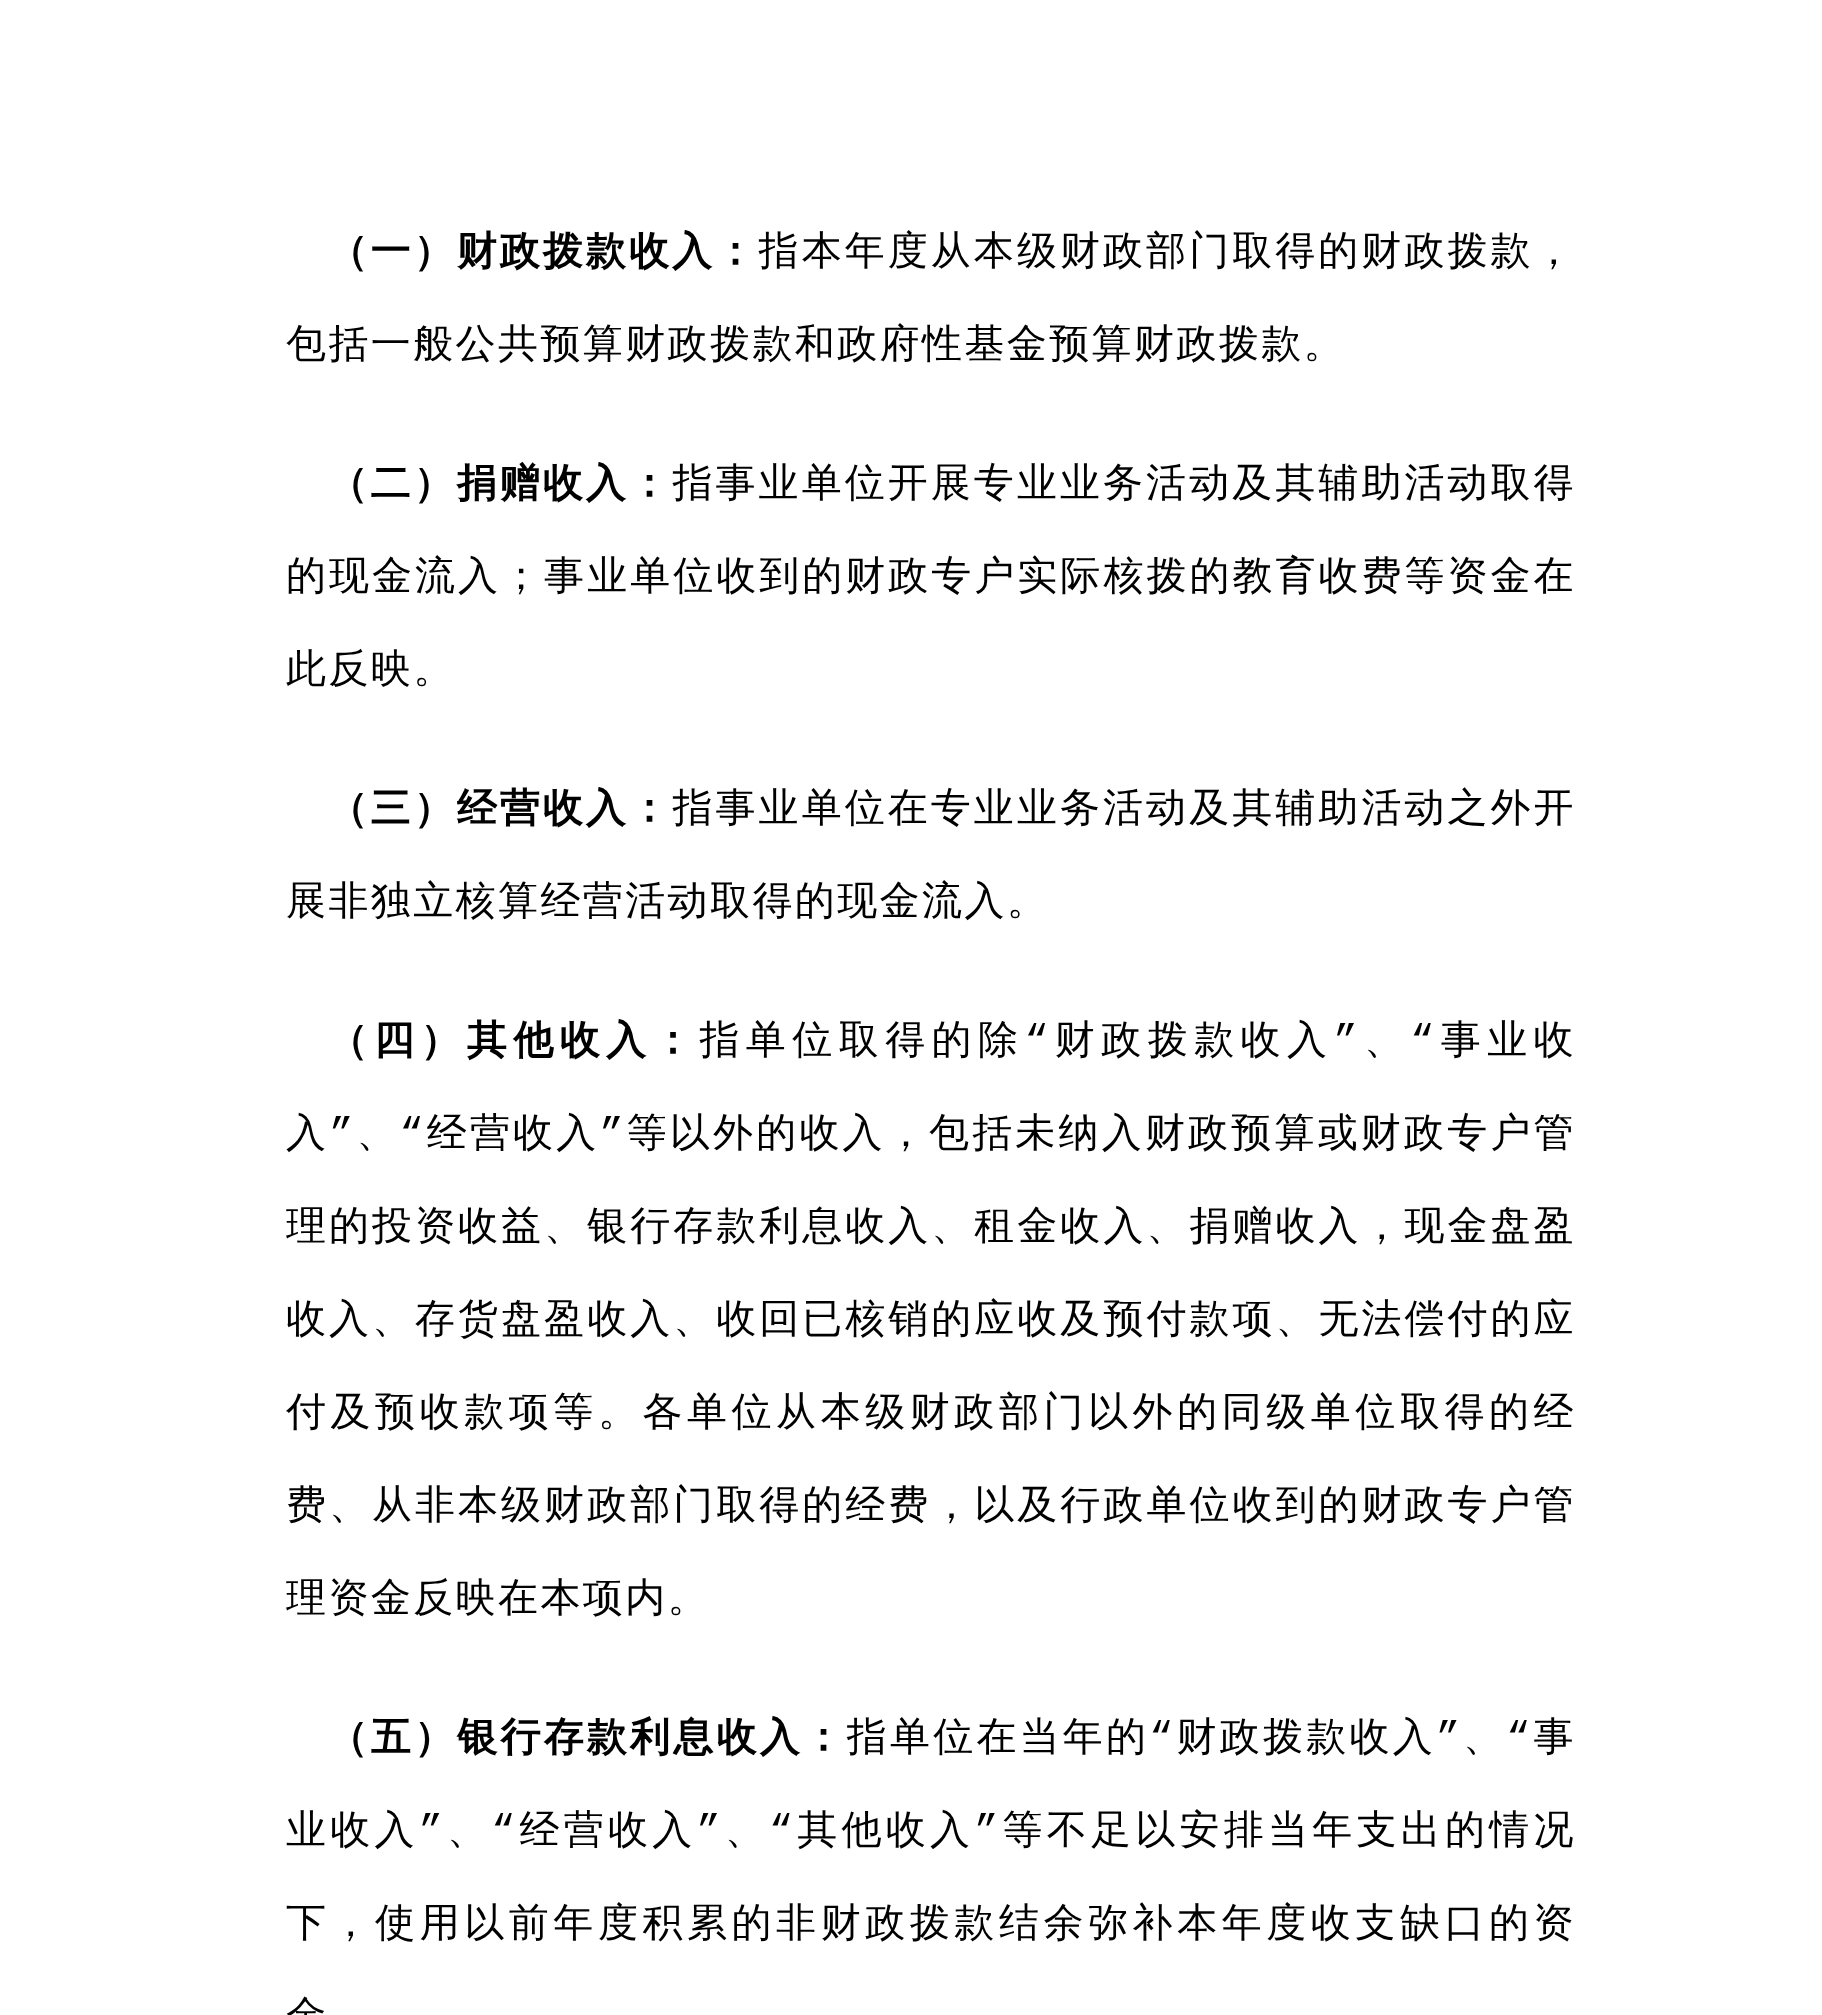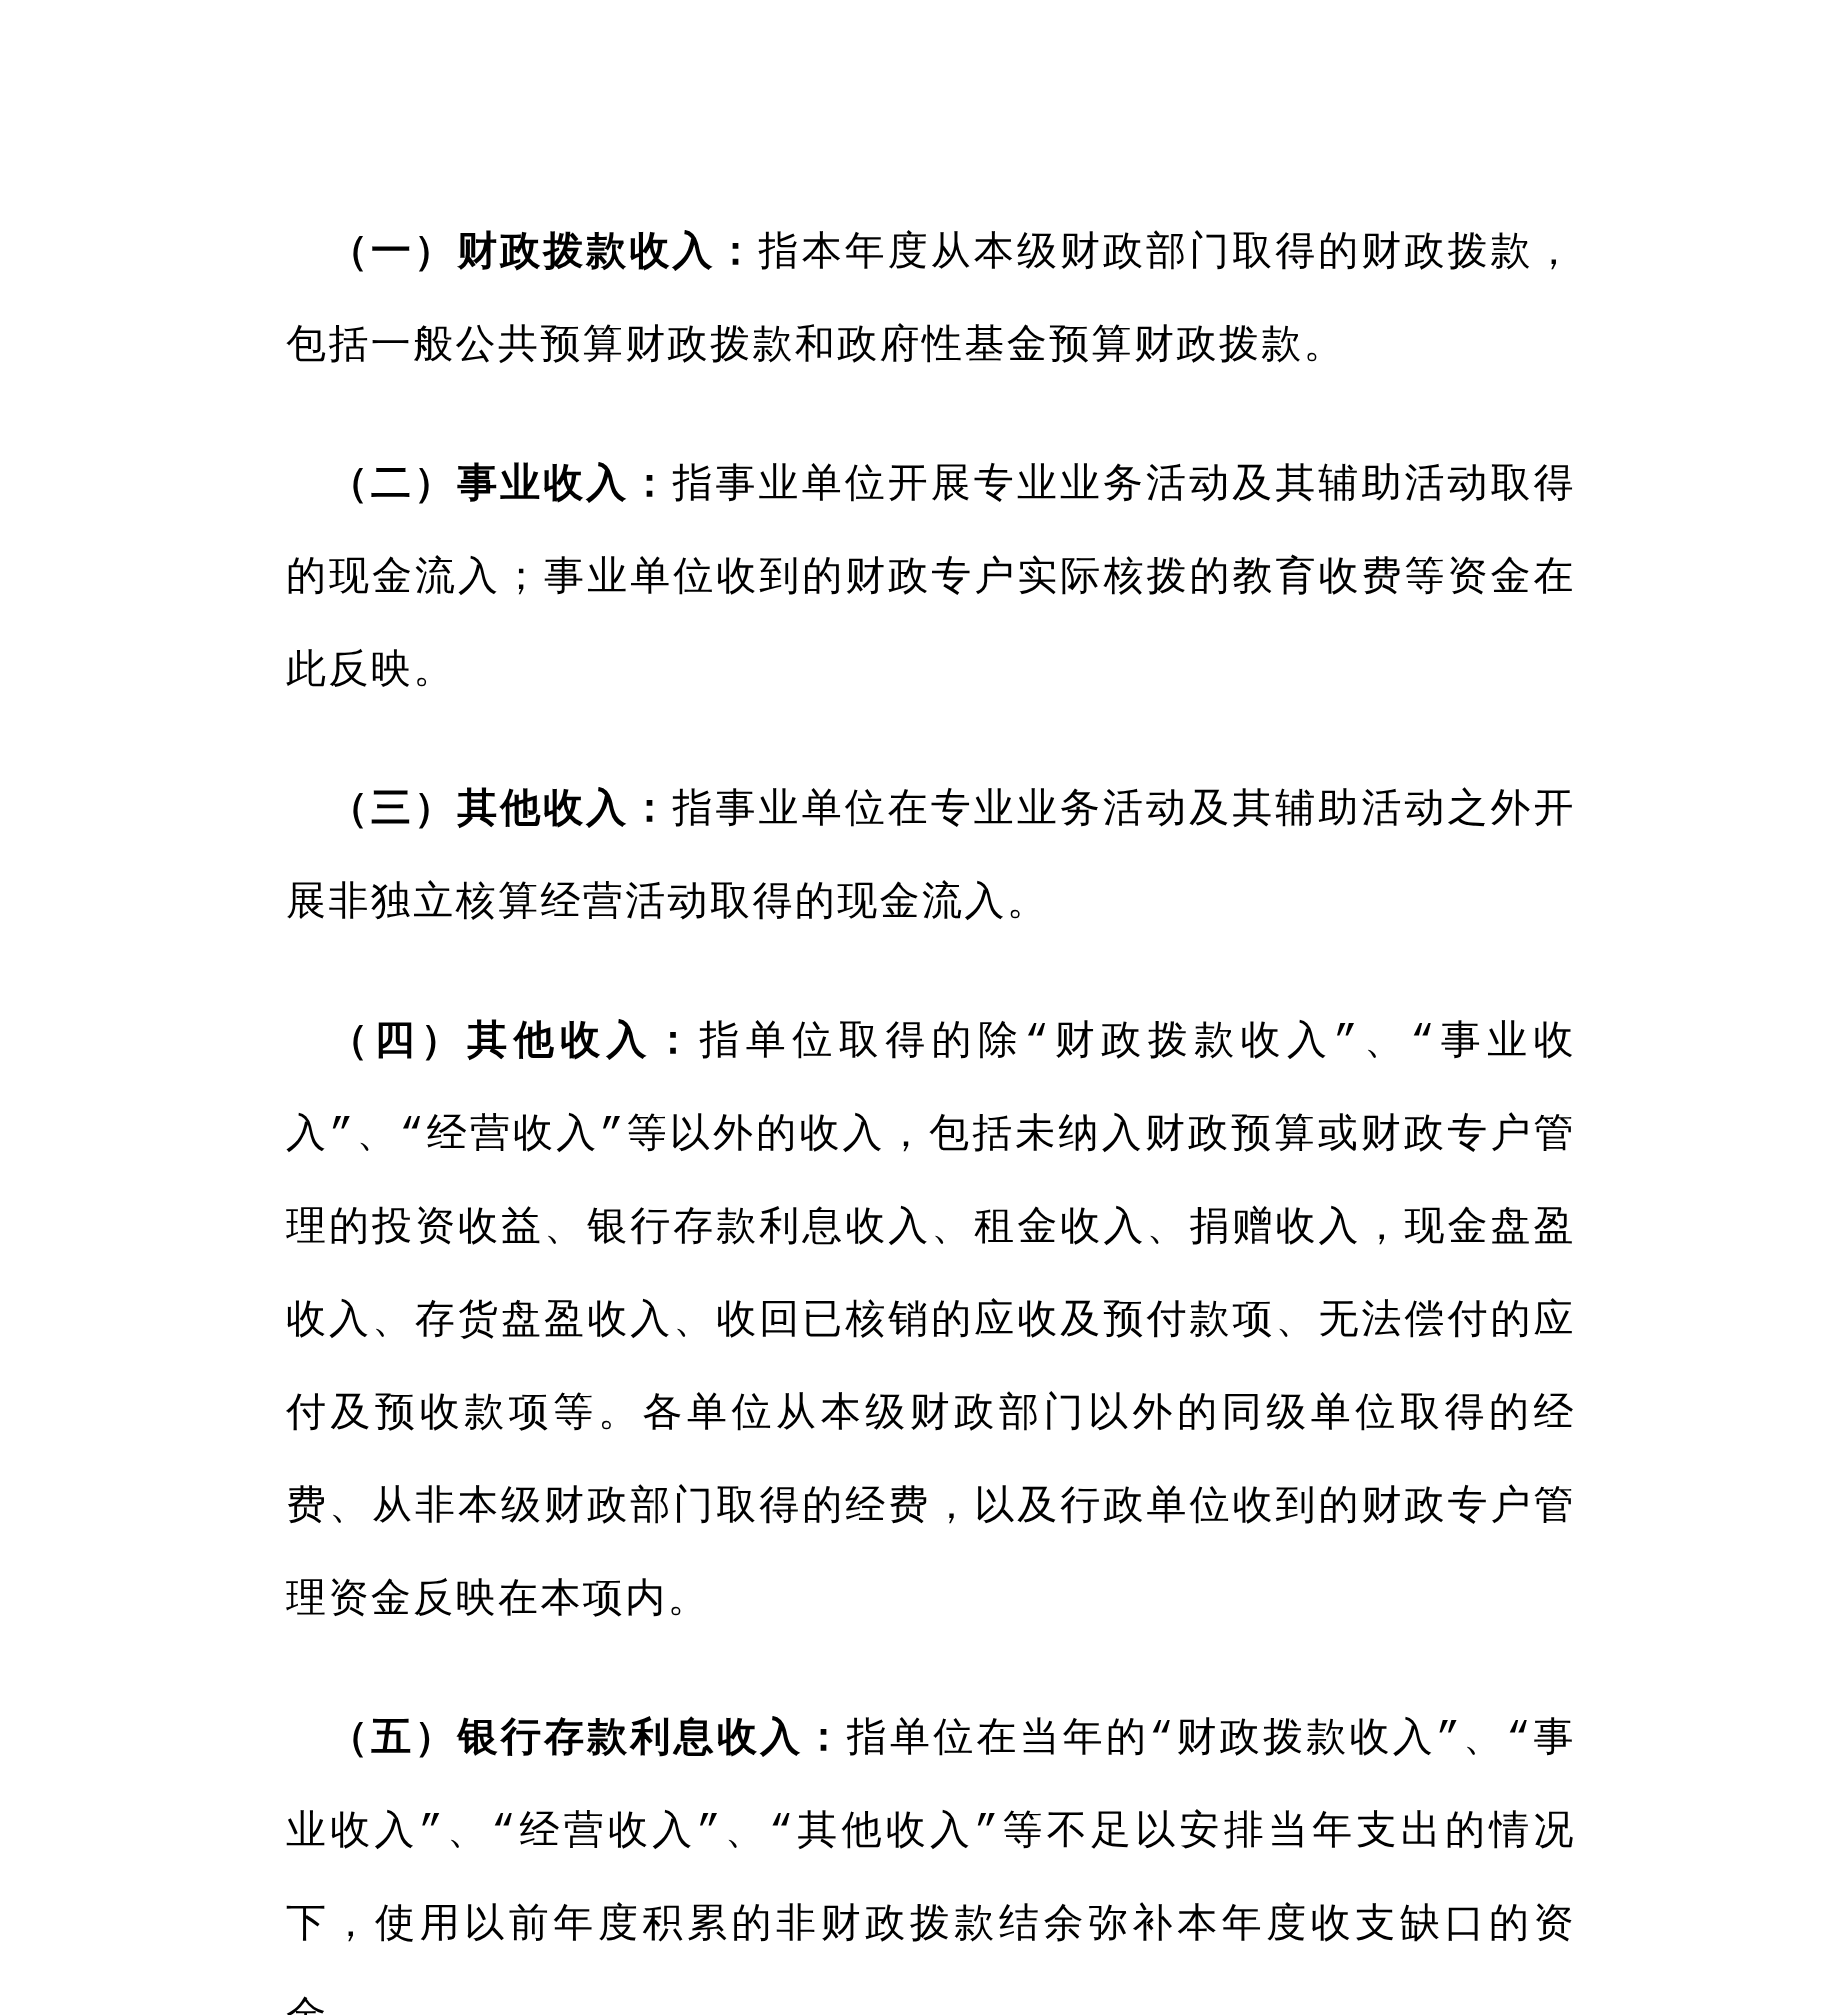--- a/index.html
+++ b/index.html
@@ -40,23 +40,23 @@
   .lead { font-weight: bold; }
 </style>
 </head>
 <body>
 
 <div class="page">
 
   <main class="content">
     <p class="para"><span class="lead">（一）财政拨款收入：</span><span class="body">指本年度从本级财政部门取得的财政拨款，包括一般公共预算财政拨款和政府性基金预算财政拨款。</span></p>
 
-    <p class="para"><span class="lead">（二）事业收入：</span><span class="body">指事业单位开展专业业务活动及其辅助活动取得的现金流入；事业单位收到的财政专户实际核拨的教育收费等资金在此反映。</span></p>
+    <p class="para"><span class="lead">（二）捐赠收入：</span><span class="body">指事业单位开展专业业务活动及其辅助活动取得的现金流入；事业单位收到的财政专户实际核拨的教育收费等资金在此反映。</span></p>
 
-    <p class="para"><span class="lead">（三）其他收入：</span><span class="body">指事业单位在专业业务活动及其辅助活动之外开展非独立核算经营活动取得的现金流入。</span></p>
+    <p class="para"><span class="lead">（三）经营收入：</span><span class="body">指事业单位在专业业务活动及其辅助活动之外开展非独立核算经营活动取得的现金流入。</span></p>
 
     <p class="para"><span class="lead">（四）其他收入：</span><span class="body">指单位取得的除“财政拨款收入”、“事业收入”、“经营收入”等以外的收入，包括未纳入财政预算或财政专户管理的投资收益、银行存款利息收入、租金收入、捐赠收入，现金盘盈收入、存货盘盈收入、收回已核销的应收及预付款项、无法偿付的应付及预收款项等。各单位从本级财政部门以外的同级单位取得的经费、从非本级财政部门取得的经费，以及行政单位收到的财政专户管理资金反映在本项内。</span></p>
 
     <p class="para"><span class="lead">（五）银行存款利息收入：</span><span class="body">指单位在当年的“财政拨款收入”、“事业收入”、“经营收入”、“其他收入”等不足以安排当年支出的情况下，使用以前年度积累的非财政拨款结余弥补本年度收支缺口的资金。</span></p>
 
   </main>
 
 </div>
 
 

